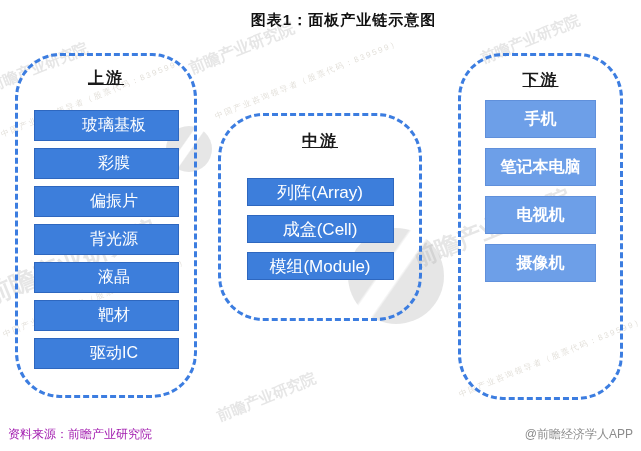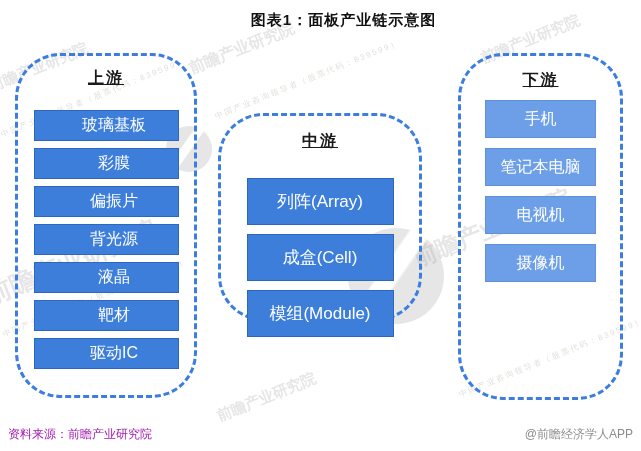--- a/index.html
+++ b/index.html
@@ -48,26 +48,26 @@
   .col-down .items { margin-top:9px;  gap:10px; }
   .chain-box {
     display:flex; align-items:center; justify-content:center;
     color:#ffffff; text-align:center;
   }
   .col-up .chain-box {
     width:145px; height:31px; font-size:16px;
     background:#3d7edb; border:1px solid rgba(20,60,140,0.35);padding-left:16px;
   }
   .col-mid .chain-box {
-    width:147px; height:47px; font-size:17px;
+    width:147px; height:28px; font-size:17px;
     background:#3d7edb; border:1px solid rgba(20,60,140,0.35);text-align:center;
   }
   .col-down .chain-box {
     width:111px; height:38px; font-size:16px;
-    background:#6d9fe8; border:1px solid rgba(60,100,180,0.25);
+    background:#6d9fe8; border:1px solid rgba(60,100,180,0.25);font-weight:bold;
   }
   
   .footer-source {
     position:absolute; left:8px; bottom:8px; font-size:12px; color:#a21caf; z-index:3;
   }
   .footer-credit {
     position:absolute; right:8px; bottom:8px; font-size:12px; color:#8c8c8c; z-index:3;
   }
 </style>
 </head>

